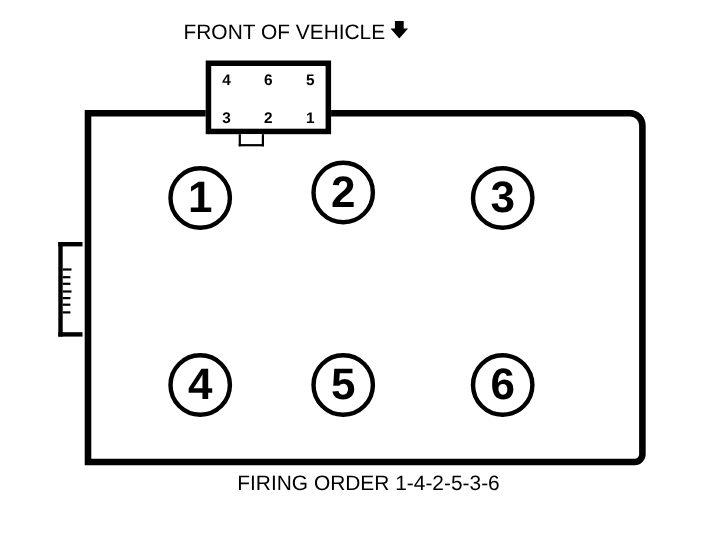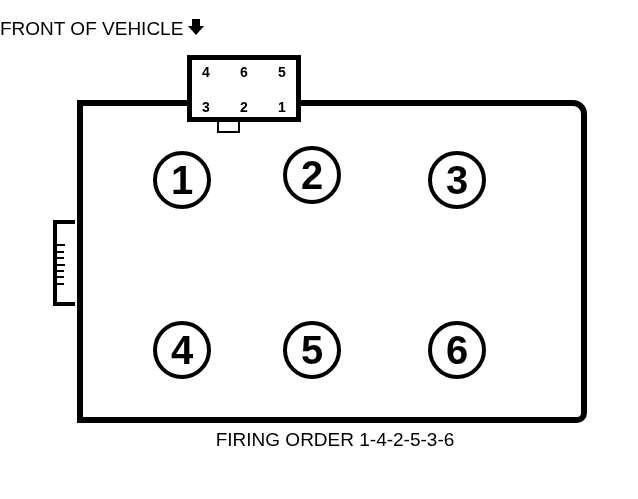--- a/index.html
+++ b/index.html
@@ -1,18 +1,18 @@
 <!DOCTYPE html>
 <html><head>
 <meta charset="utf-8">
 <style>
   html, body { margin:0; padding:0; background:#ffffff; }
   body { width:638px; height:499px; position:relative; overflow:hidden; font-family:"Liberation Sans", sans-serif; color:#000; }
   .abs { position:absolute; }
-  .title { left:0; width:539px; top:18px; text-align:left; font-size:19px; letter-spacing:0px; }
+  .title { left:0; width:539px; top:18px; text-align:center; font-size:19px; letter-spacing:0px; }
   .title .arrow { display:inline-block; vertical-align:middle; margin-left:4px; }
   .block { left:77px; top:100px; width:498px; height:311px; border:6px solid #000; border-radius:0 14px 10px 0; background:#fff; }
   .connector { left:187px; top:55px; width:104px; height:57px; border:5px solid #000; background:#fff; }
   .tab { left:217px; top:122px; width:19px; height:9px; border:2px solid #000; border-top:none; background:#fff; }
   .pin { position:absolute; font-weight:bold; font-size:14px; width:20px; text-align:center; }
   .sensor { left:53px; top:220px; width:18px; height:78px; border:4px solid #000; border-right:none; background:#fff; }
   .sensor .tick { position:absolute; left:0; height:2px; background:#000; }
   .cyl { position:absolute; width:50px; height:50px; border:4px solid #000; border-radius:50%; display:flex; align-items:center; justify-content:center; font-weight:bold; font-size:40px; line-height:1; background:#fff; }
   .footer { left:16px; width:638px; top:429px; text-align:center; font-size:19px; }
 </style>

